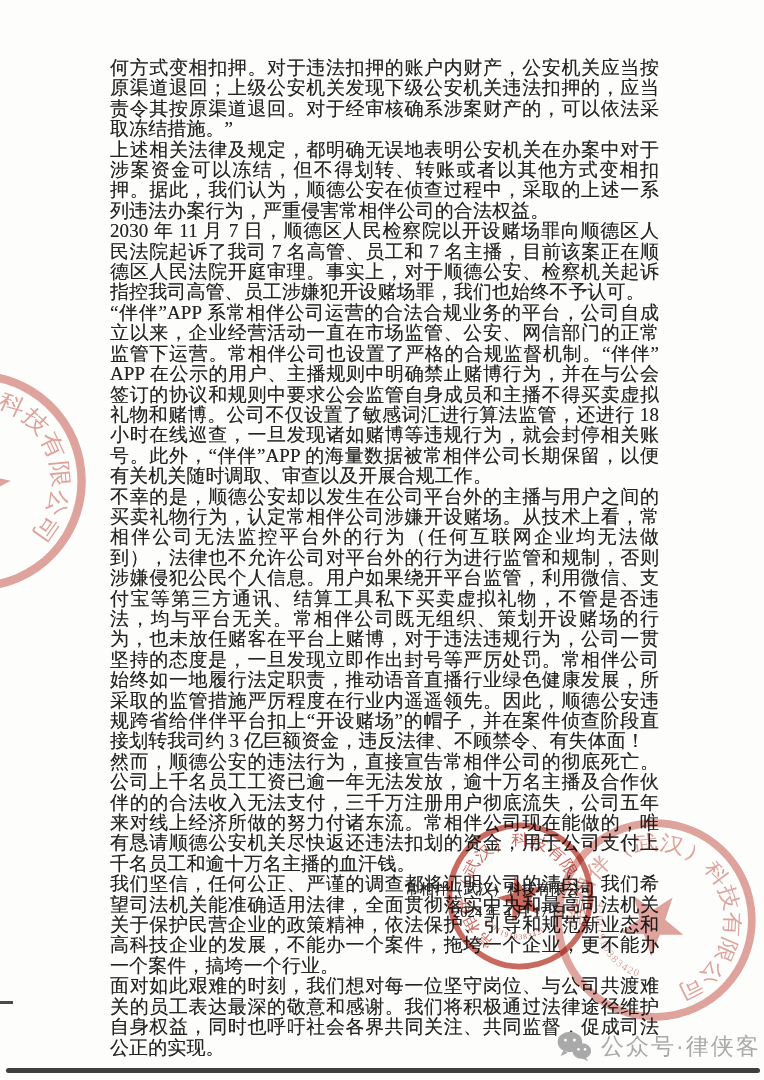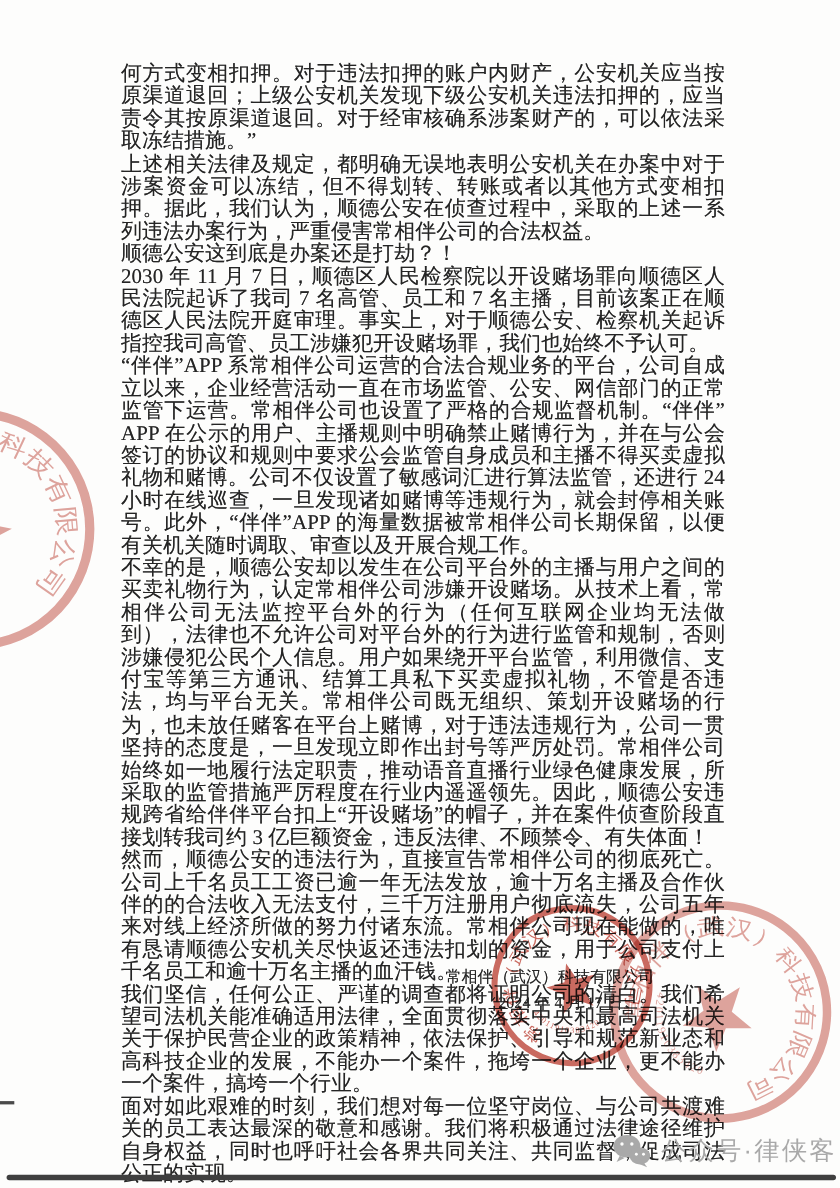--- a/index.html
+++ b/index.html
@@ -61,23 +61,22 @@
   }
 </style>
 </head>
 <body>
 
 <div class="page">
 
   <div class="body-text">
       <p class="para">何方式变相扣押。对于违法扣押的账户内财产，公安机关应当按原渠道退回；上级公安机关发现下级公安机关违法扣押的，应当责令其按原渠道退回。对于经审核确系涉案财产的，可以依法采取冻结措施。”</p>
       <p class="para">上述相关法律及规定，都明确无误地表明公安机关在办案中对于涉案资金可以冻结，但不得划转、转账或者以其他方式变相扣押。据此，我们认为，顺德公安在侦查过程中，采取的上述一系列违法办案行为，严重侵害常相伴公司的合法权益。</p>
-      <p class="para">顺德公安这到底是办案还是打劫？！</p>
       <p class="para">2030 年 11 月 7 日，顺德区人民检察院以开设赌场罪向顺德区人民法院起诉了我司 7 名高管、员工和 7 名主播，目前该案正在顺德区人民法院开庭审理。事实上，对于顺德公安、检察机关起诉指控我司高管、员工涉嫌犯开设赌场罪，我们也始终不予认可。</p>
-      <p class="para">“伴伴”APP 系常相伴公司运营的合法合规业务的平台，公司自成立以来，企业经营活动一直在市场监管、公安、网信部门的正常监管下运营。常相伴公司也设置了严格的合规监督机制。“伴伴”APP 在公示的用户、主播规则中明确禁止赌博行为，并在与公会签订的协议和规则中要求公会监管自身成员和主播不得买卖虚拟礼物和赌博。公司不仅设置了敏感词汇进行算法监管，还进行 24 小时在线巡查，一旦发现诸如赌博等违规行为，就会封停相关账号。此外，“伴伴”APP 的海量数据被常相伴公司长期保留，以便有关机关随时调取、审查以及开展合规工作。</p>
+      <p class="para">“伴伴”APP 系常相伴公司运营的合法合规业务的平台，公司自成立以来，企业经营活动一直在市场监管、公安、网信部门的正常监管下运营。常相伴公司也设置了严格的合规监督机制。“伴伴”APP 在公示的用户、主播规则中明确禁止赌博行为，并在与公会签订的协议和规则中要求公会监管自身成员和主播不得买卖虚拟礼物和赌博。公司不仅设置了敏感词汇进行算法监管，还进行 18 小时在线巡查，一旦发现诸如赌博等违规行为，就会封停相关账号。此外，“伴伴”APP 的海量数据被常相伴公司长期保留，以便有关机关随时调取、审查以及开展合规工作。</p>
       <p class="para">不幸的是，顺德公安却以发生在公司平台外的主播与用户之间的买卖礼物行为，认定常相伴公司涉嫌开设赌场。从技术上看，常相伴公司无法监控平台外的行为（任何互联网企业均无法做到），法律也不允许公司对平台外的行为进行监管和规制，否则涉嫌侵犯公民个人信息。用户如果绕开平台监管，利用微信、支付宝等第三方通讯、结算工具私下买卖虚拟礼物，不管是否违法，均与平台无关。常相伴公司既无组织、策划开设赌场的行为，也未放任赌客在平台上赌博，对于违法违规行为，公司一贯坚持的态度是，一旦发现立即作出封号等严厉处罚。常相伴公司始终如一地履行法定职责，推动语音直播行业绿色健康发展，所采取的监管措施严厉程度在行业内遥遥领先。因此，顺德公安违规跨省给伴伴平台扣上“开设赌场”的帽子，并在案件侦查阶段直接划转我司约 3 亿巨额资金，违反法律、不顾禁令、有失体面！</p>
       <p class="para">然而，顺德公安的违法行为，直接宣告常相伴公司的彻底死亡。公司上千名员工工资已逾一年无法发放，逾十万名主播及合作伙伴的的合法收入无法支付，三千万注册用户彻底流失，公司五年来对线上经济所做的努力付诸东流。常相伴公司现在能做的，唯有恳请顺德公安机关尽快返还违法扣划的资金，用于公司支付上千名员工和逾十万名主播的血汗钱。</p>
       <p class="para">我们坚信，任何公正、严谨的调查都将证明公司的清白。我们希望司法机关能准确适用法律，全面贯彻落实中央和最高司法机关关于保护民营企业的政策精神，依法保护、引导和规范新业态和高科技企业的发展，不能办一个案件，拖垮一个企业，更不能办一个案件，搞垮一个行业。</p>
       <p class="para">面对如此艰难的时刻，我们想对每一位坚守岗位、与公司共渡难关的员工表达最深的敬意和感谢。我们将积极通过法律途径维护自身权益，同时也呼吁社会各界共同关注、共同监督，促成司法公正的实现。</p>
     </div>
 
   <div class="signature">
     <div class="sig-company">常相伴（武汉）科技有限公司</div>
     <div class="sig-date">2024 年 4 月 17 日</div>
   </div>

